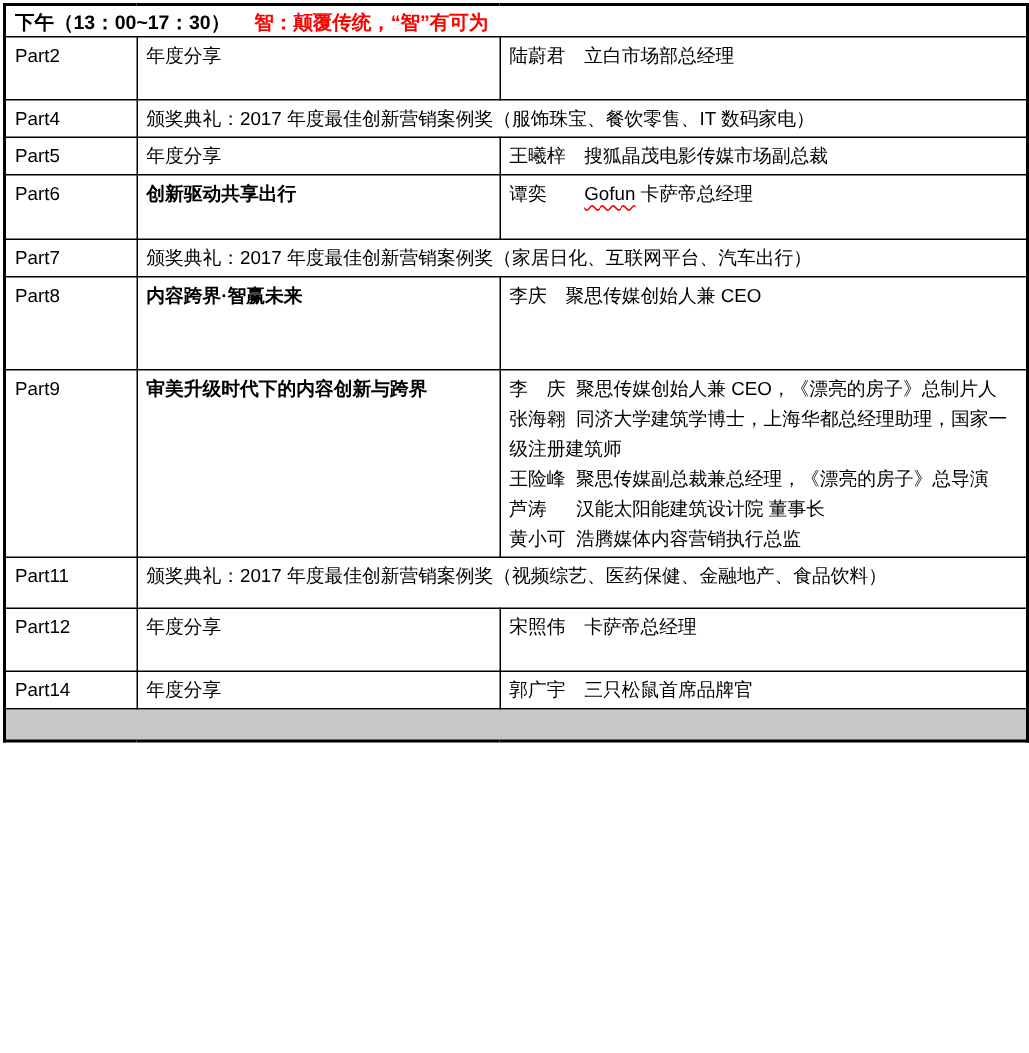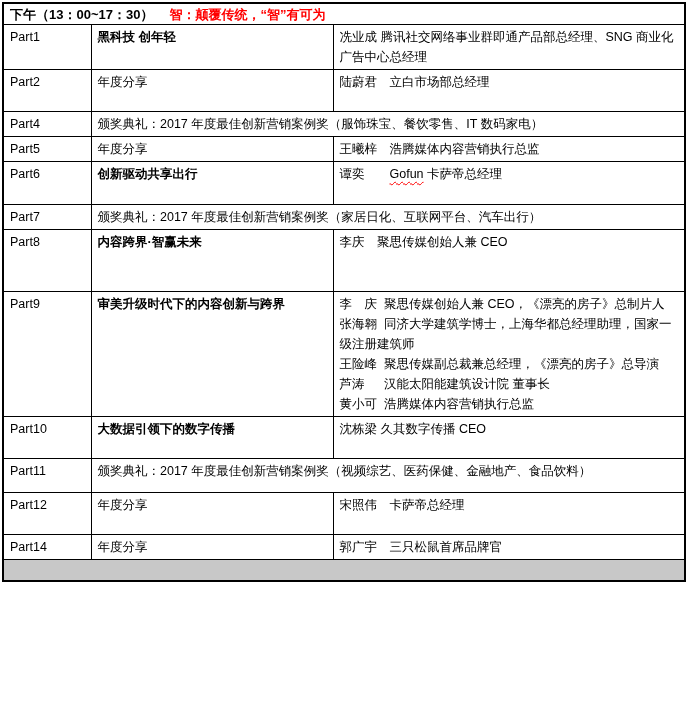--- a/index.html
+++ b/index.html
@@ -59,42 +59,37 @@
         <col class="c1">
         <col class="c2">
         <col class="c3">
       </colgroup>
 
     <tbody>
         <tr class="hdr" style="height:21px">
       <td colspan="3"><span class="hdr-black">下午（13：00~17：30）</span><span class="hdr-red">智：颠覆传统，“智”有可为</span></td>
     </tr>
 
-    <tr style="height:45px">
-      <td>Part1</td>
-      <td class="topic-bold">黑科技 创年轻</td>
-      <td>冼业成 腾讯社交网络事业群即通产品部总经理、SNG 商业化广告中心总经理</td>
-    </tr>
 
     <tr style="height:42px">
       <td>Part2</td>
       <td>年度分享</td>
       <td>陆蔚君　立白市场部总经理</td>
     </tr>
 
 
     <tr style="height:24px">
       <td>Part4</td>
       <td colspan="2">颁奖典礼：2017 年度最佳创新营销案例奖（服饰珠宝、餐饮零售、IT 数码家电）</td>
     </tr>
 
     <tr style="height:23px">
       <td>Part5</td>
       <td>年度分享</td>
-      <td>王曦梓　浩腾媒体内容营销执行总监</td>
+      <td>王曦梓　搜狐晶茂电影传媒市场副总裁</td>
     </tr>
 
     <tr style="height:43px">
       <td>Part6</td>
       <td class="topic-bold">创新驱动共享出行</td>
       <td><span>谭奕　　</span><span class="wavy">Gofun</span><span> 卡萨帝总经理</span></td>
     </tr>
 
     <tr style="height:25px">
       <td>Part7</td>
@@ -110,25 +105,20 @@
     <tr style="height:118px">
       <td>Part9</td>
       <td class="topic-bold">审美升级时代下的内容创新与跨界</td>
       <td>李　庆  聚思传媒创始人兼 CEO，《漂亮的房子》总制片人
 张海翱  同济大学建筑学博士，上海华都总经理助理，国家一级注册建筑师
 王险峰  聚思传媒副总裁兼总经理，《漂亮的房子》总导演
 芦涛　  汉能太阳能建筑设计院 董事长
 黄小可  浩腾媒体内容营销执行总监</td>
     </tr>
 
-    <tr style="height:42px">
-      <td>Part10</td>
-      <td class="topic-bold">大数据引领下的数字传播</td>
-      <td>沈栋梁 久其数字传播 CEO</td>
-    </tr>
 
     <tr style="height:34px">
       <td>Part11</td>
       <td colspan="2">颁奖典礼：2017 年度最佳创新营销案例奖（视频综艺、医药保健、金融地产、食品饮料）</td>
     </tr>
 
     <tr style="height:42px">
       <td>Part12</td>
       <td>年度分享</td>
       <td>宋照伟　卡萨帝总经理</td>

